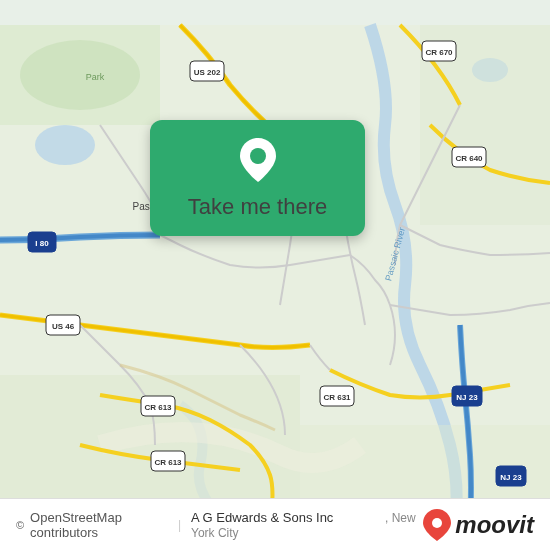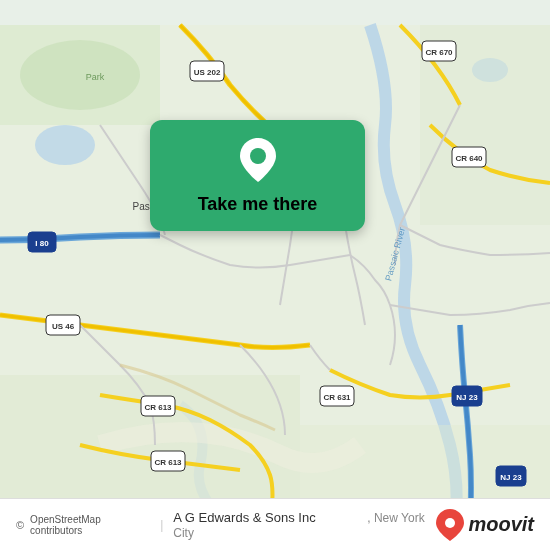--- a/index.html
+++ b/index.html
@@ -68,21 +68,21 @@
       gap: 4px;
     }
 
     .moovit-pin {
       width: 28px;
       height: 32px;
       position: relative;
     }
 
     .moovit-text {
-      font-size: 20px;
+      font-size: 24px;
       font-weight: bold;
       color: #222;
       font-style: italic;
     }
 
     
     #action-card {
       position: absolute;
       top: 120px;
       left: 150px;
@@ -95,23 +95,23 @@
       align-items: center;
       z-index: 5;
       box-shadow: 0 4px 12px rgba(0,0,0,0.25);
     }
 
     #pin-icon {
       margin-bottom: 8px;
     }
 
     #action-button-label {
-      color: #000000;
-      font-size: 18px;
-      font-weight: 700;
+      color: #404040;
+      font-size: 22px;
+      font-weight: 400;
       text-align: center;
     }
   </style>
 </head>
 <body>
 
 <div id="map-container">
 
   <svg id="map-svg" viewBox="0 0 550 500" xmlns="http://www.w3.org/2000/svg">
 
@@ -218,21 +218,21 @@
         <circle cx="18" cy="18" r="8" fill="#2eaa6e"></circle>
       </svg>
     </div>
 
     <span id="action-button-label">Take me there</span>
   </div>
 
   <div id="bottom-bar">
     <div id="bottom-left">
       <span id="copyright-icon">©</span>
-      <span style="font-size:10px;color:#555;">OpenStreetMap contributors</span>
+      <span style="font-size:13px;color:#555;">OpenStreetMap contributors</span>
       <span style="color:#ccc;margin:0 4px;">|</span>
       <span id="location-text">
         <span>A G Edwards &amp; Sons Inc</span>
         <span style="color:#888;font-size:12px;margin-left:48px;">, <span>New York City</span></span>
       </span>
     </div>
 
     <div id="moovit-logo">
 
       <svg class="moovit-pin" width="28" height="32" viewBox="0 0 28 32" xmlns="http://www.w3.org/2000/svg">

